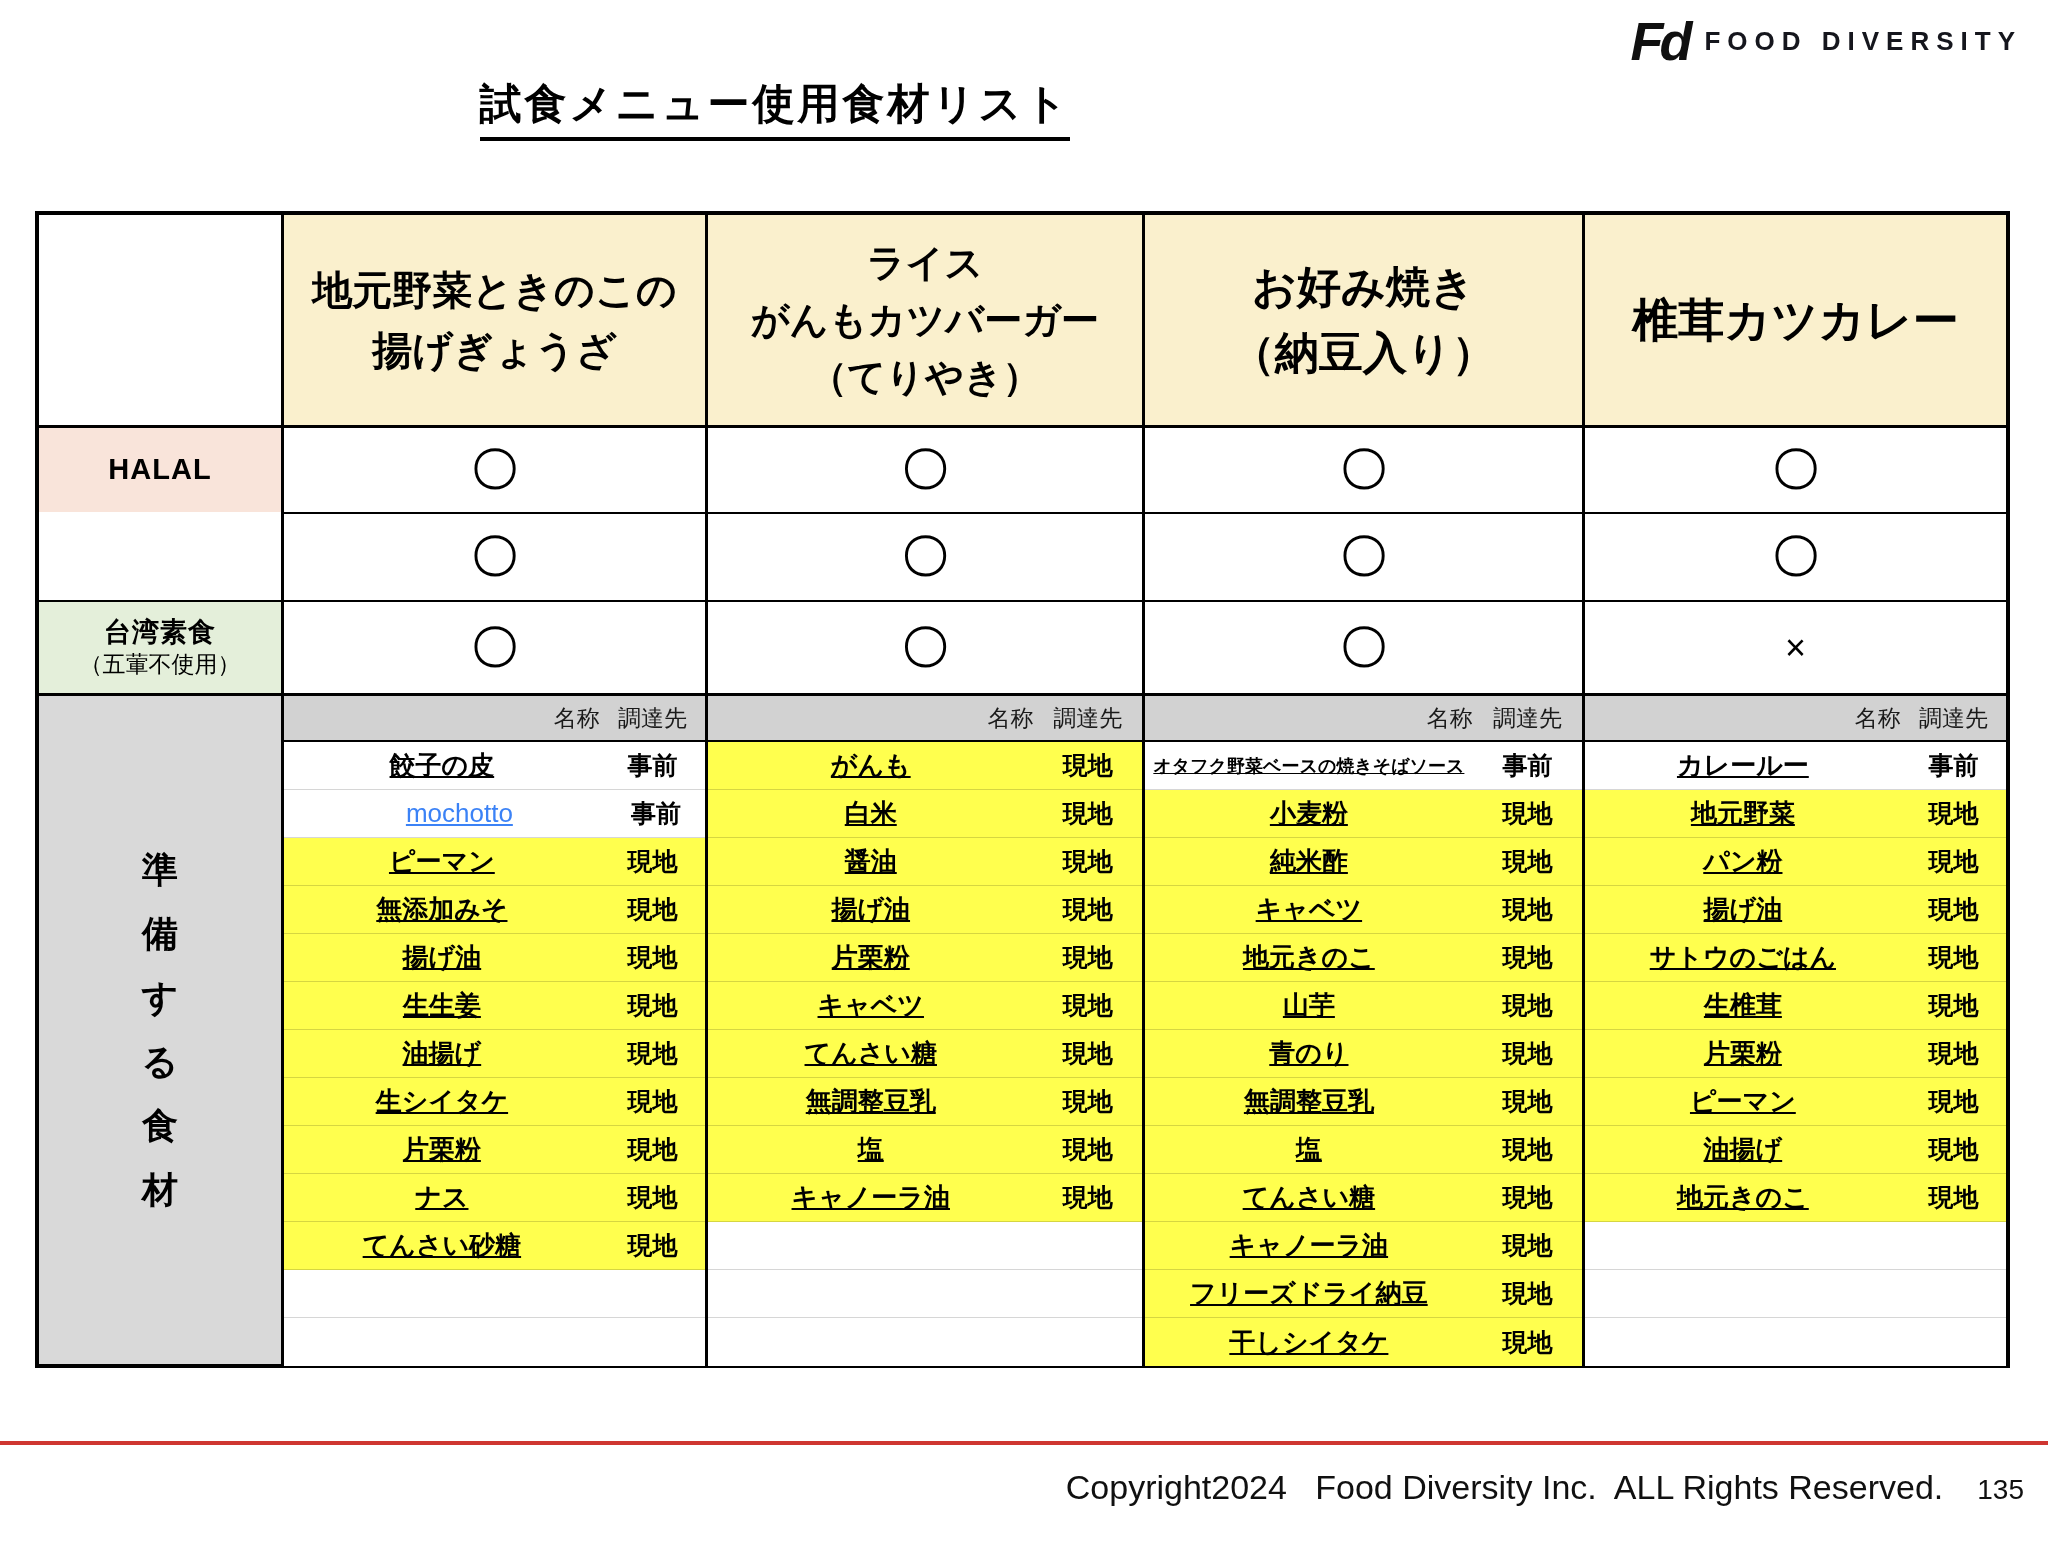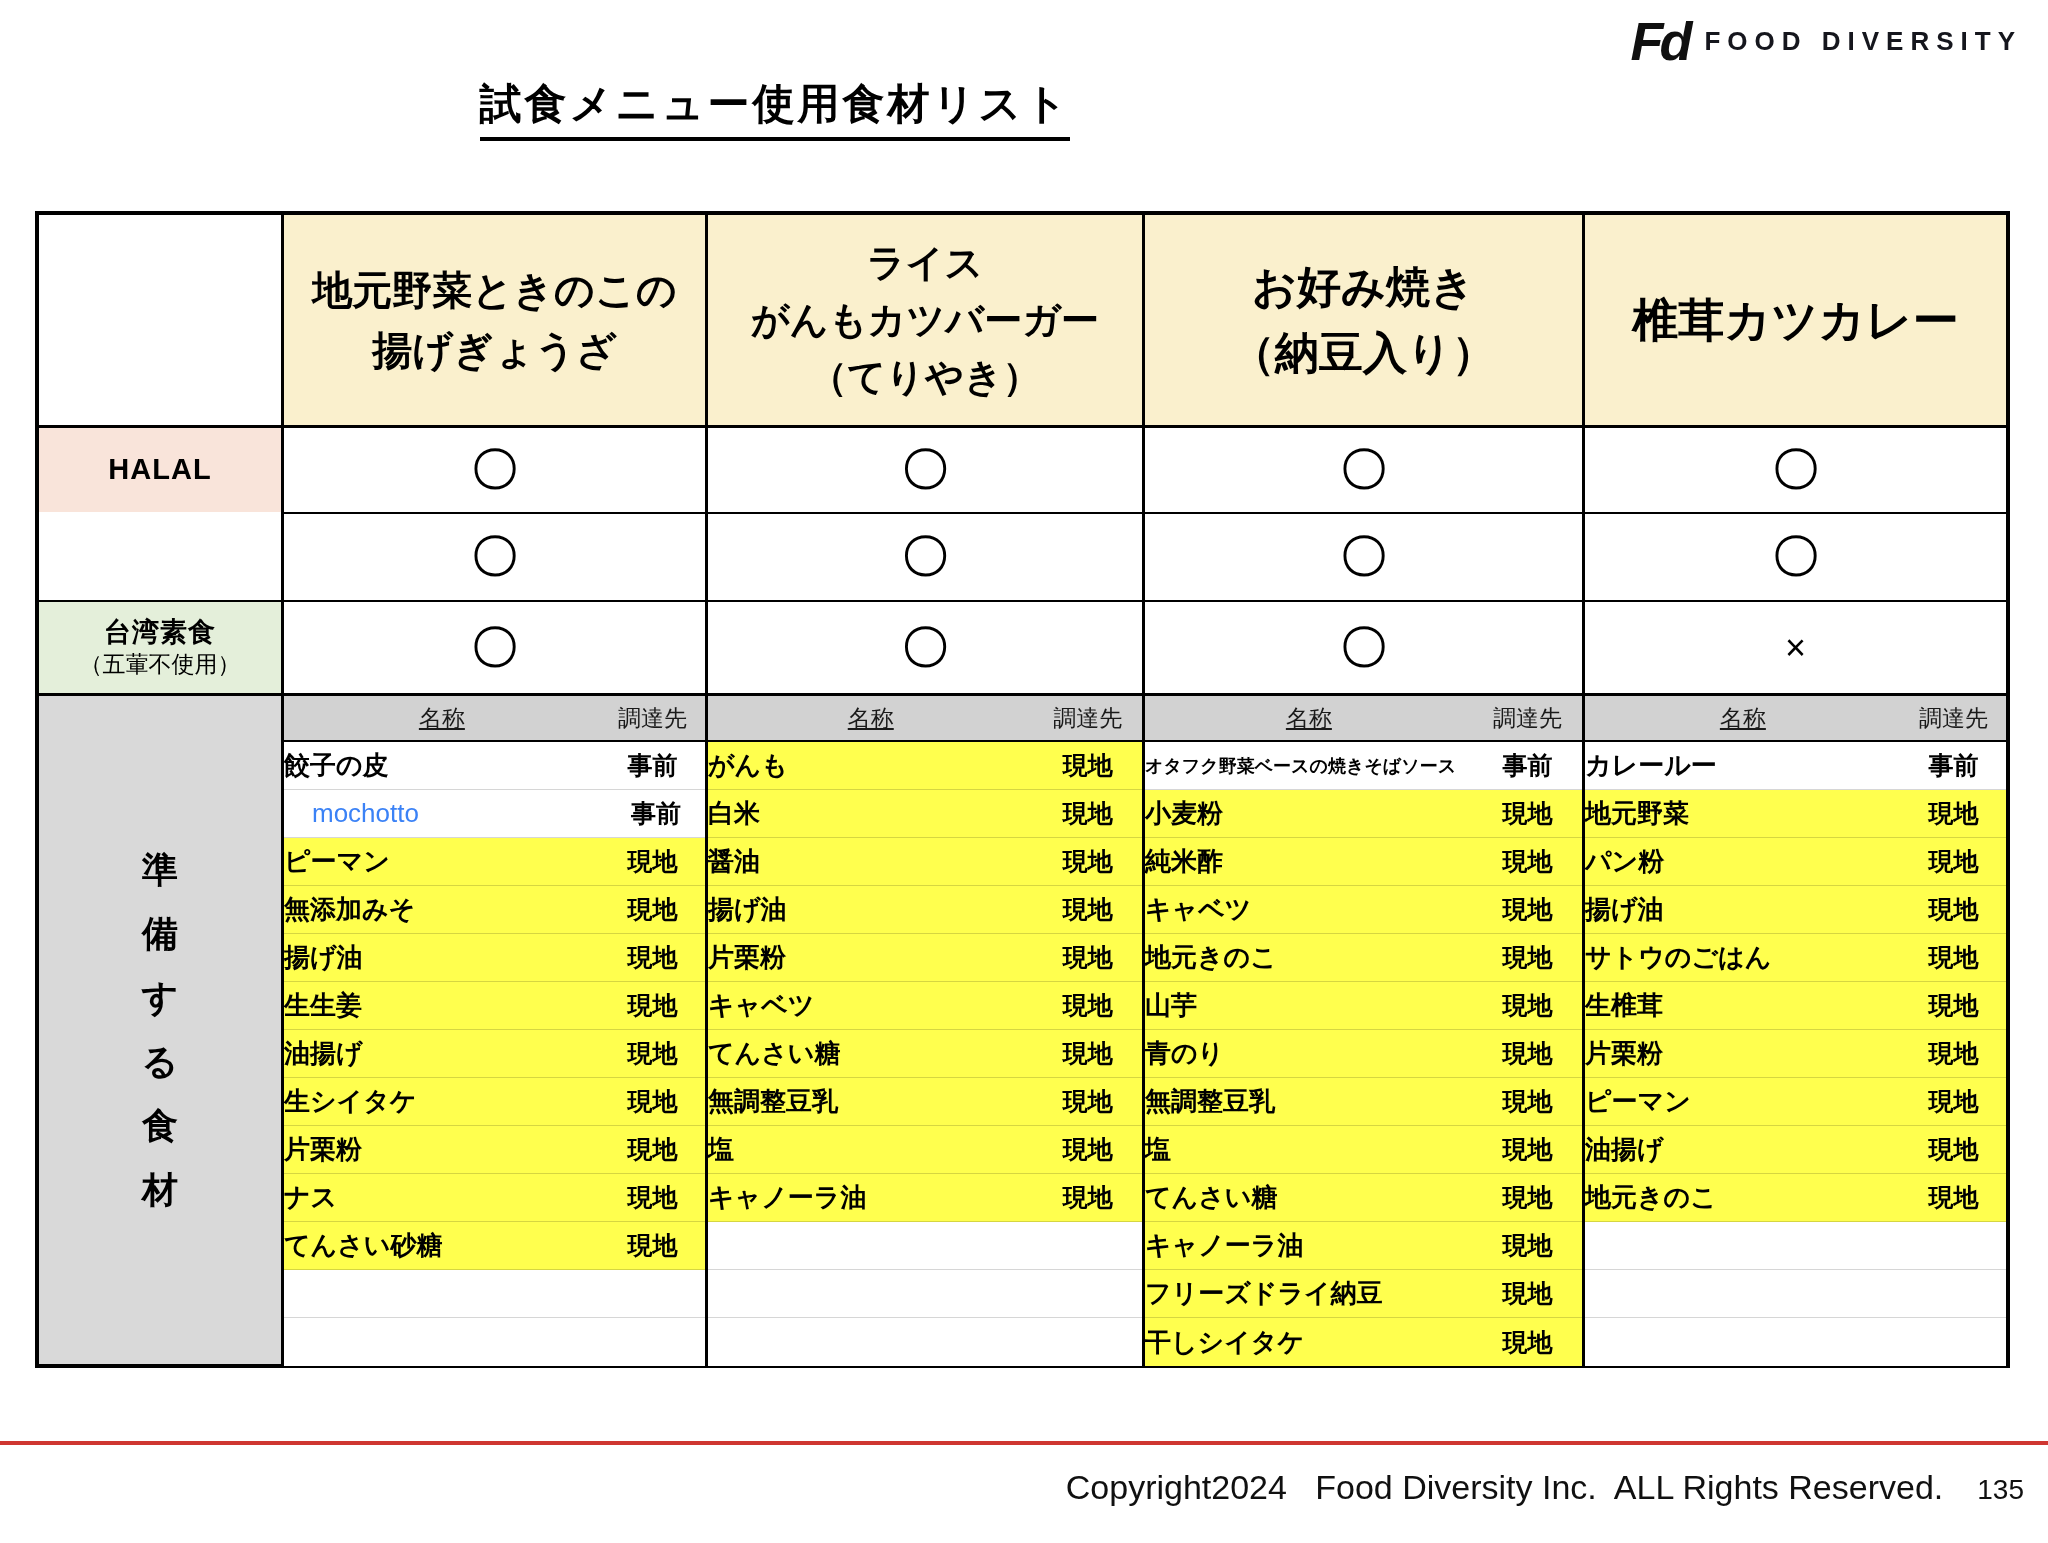--- a/index.html
+++ b/index.html
@@ -30,32 +30,32 @@
   .mh1{font-size:40px} .mh2{font-size:38px} .mh3{font-size:44px} .mh4{font-size:46px}
   .dlabel { font-weight:bold; font-size:29px; letter-spacing:1px; flex-direction:column; line-height:1.3; }
   .halal-bg { background:#f9e4da; }
   .vegan-bg { background:#cbddb5; }
   .taiwan-bg { background:#e4efda; }
   .taiwan-main { font-size:27px; font-weight:bold; }
   .taiwan-sub { font-size:23px; font-weight:normal; letter-spacing:0; }
   .mark { font-size:46px; font-weight:600; background:#fff; }
   .mark.cross { font-size:36px; font-weight:400; }
   .sub { background:#d2d2d2; font-size:23px; color:#1a1a1a; display:flex; align-items:center; }
-  .sub .sh-name { width:75%; text-align:center;text-decoration:underline; }
+  .sub .sh-name { width:75%; text-align:right; }
   .sub .sh-src { width:25%; text-align:center; }
   .prep { grid-column:1; grid-row:5 / span 14; background:#d9d9d9; border-top:3px solid #000;
     display:flex; flex-direction:column; align-items:center; justify-content:center; gap:15px;
     font-size:36px; font-weight:bold; }
   .ingcol { grid-row:6 / span 13; display:flex; flex-direction:column;
     border-left:3px solid #000; border-top:2px solid #000; box-sizing:border-box; }
   .ing-row { flex:0 0 48px; height:48px; display:flex; align-items:center;
     border-bottom:1px solid rgba(0,0,0,0.16); box-sizing:border-box; background:#fff; }
   .ing-row:last-child { border-bottom:none; }
   .ing-row.hl { background:#ffff4e; }
-  .ing-name { width:75%; text-align:left; font-weight:bold; font-size:26px; }
+  .ing-name { width:75%; text-align:center; font-weight:bold; font-size:26px;text-decoration:underline; }
   .ing-name.small { font-size:18px; }
   .ing-name.light { font-weight:normal; color:#3b82f6;margin-left:28px; }
   .ing-src { width:25%; text-align:center; font-weight:bold; font-size:25px; }
   
   .redline { position:absolute; top:1441px; left:0; width:2048px; height:4px; background:#cf3631; }
   .footer { position:absolute; top:1468px; right:24px; display:flex; align-items:baseline; gap:34px; }
   .copyright { font-size:34px; white-space:pre; color:#101010; }
   .pagenum { font-size:28px; color:#101010; }
 </style>
 </head>

